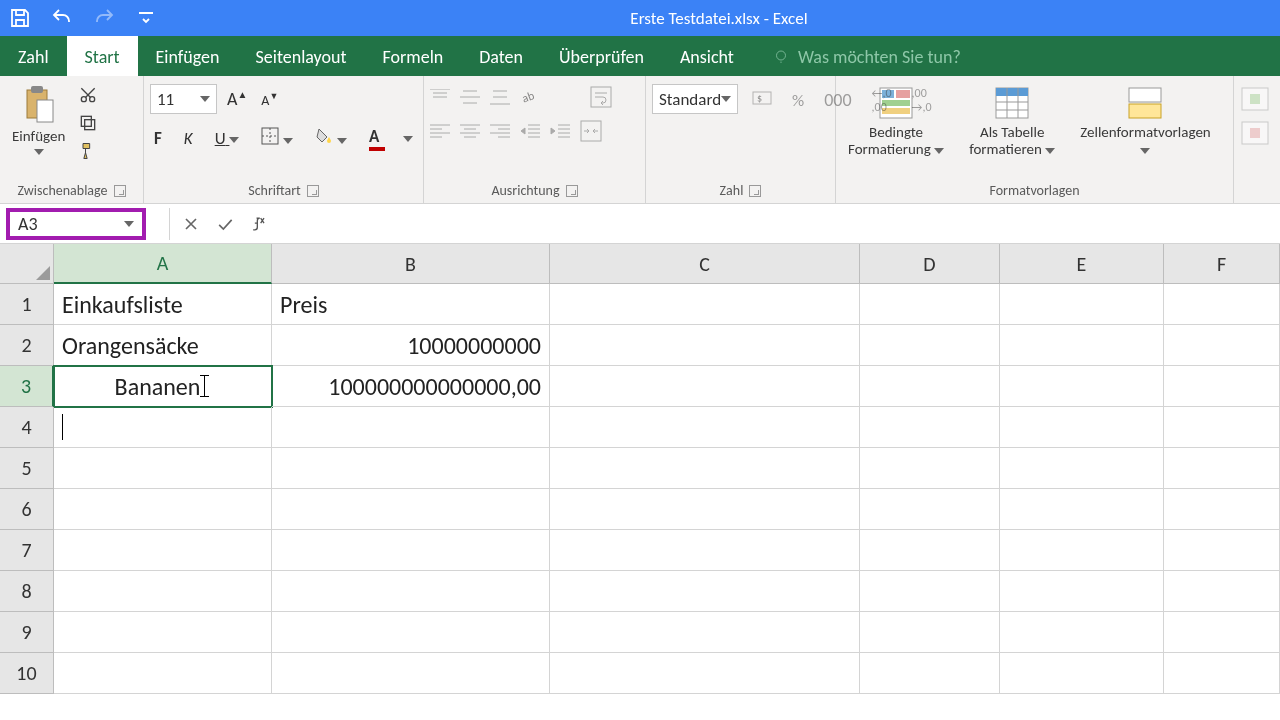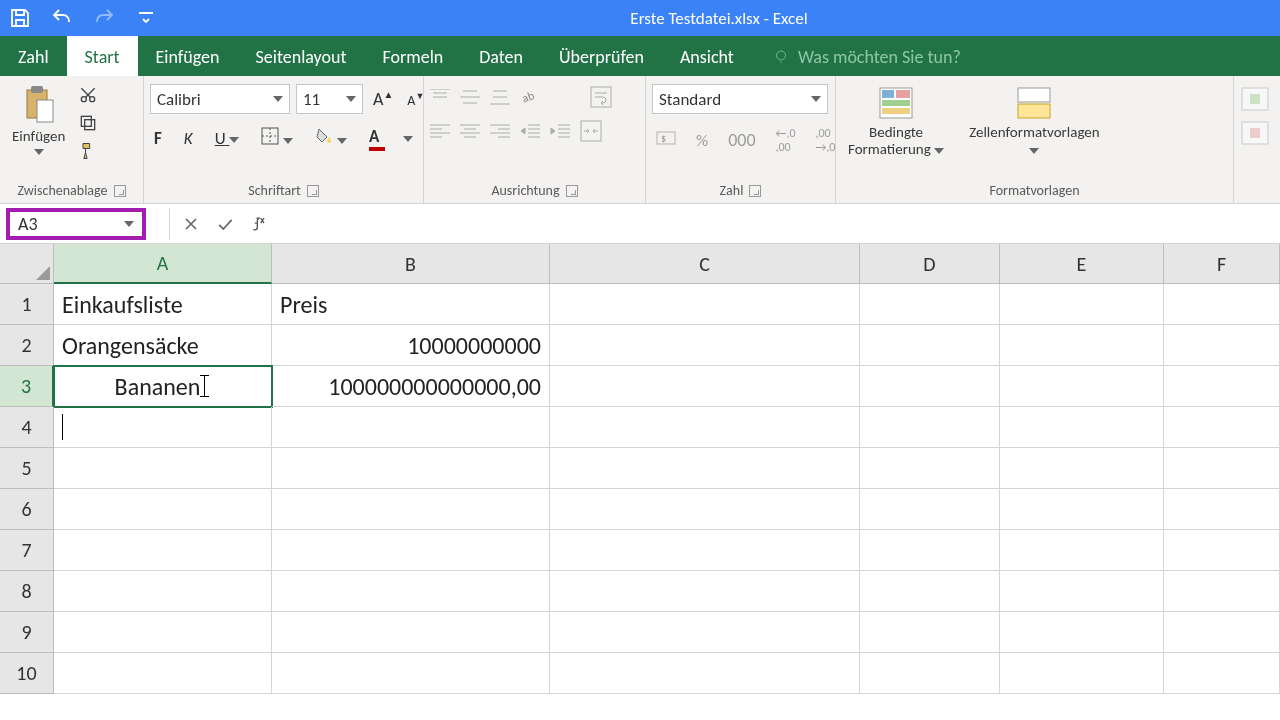--- a/index.html
+++ b/index.html
@@ -153,24 +153,20 @@
     </div>
     <div class="group-label">
         <span>Zwischenablage</span>
         <span class="launcher"></span>
       </div>
   </div>
 
   <div class="group" style="width:280px">
     <div class="group-body" style="flex-direction:column; gap:10px; width:100%; padding-top:4px">
       <div class="row">
-        <div class="combo" style="width:140px">
-            <span>Calibri</span>
-            <div class="dd"></div>
-          </div>
         <div class="combo" style="width:67px">
             <span>11</span>
             <div class="dd"></div>
           </div>
         <span class="sm" style="font-size:18px">A<sup style="font-size:10px">▲</sup></span>
         <span class="sm" style="font-size:14px">A<sup style="font-size:9px">▼</sup></span>
       </div>
       <div class="row" style="gap:14px">
         <span class="sm" style="font-weight:bold">F</span>
         <span class="sm" style="font-style:italic">K</span>
@@ -236,21 +232,21 @@
           </svg>
       </div>
     </div>
     <div class="group-label">
         <span>Ausrichtung</span>
         <span class="launcher"></span>
       </div>
   </div>
 
   <div class="group" style="width:190px">
-    <div class="group-body" style="flex-direction:column; gap:10px; padding-top:4px; width:100%">
+    <div class="group-body" style="flex-direction:row; gap:10px; padding-top:4px; width:100%">
       <div class="combo" style="width:176px">
           <span>Standard</span>
           <div class="dd"></div>
         </div>
       <div class="row dim" style="gap:12px">
         <span class="sm"><svg width="20" height="18" viewBox="0 0 20 18">
               <rect x="1" y="3" width="18" height="12" fill="none" stroke="#666"></rect>
               <text x="5" y="13" font-size="10">$</text>
             </svg></span>
         <span class="sm">%</span>
@@ -272,20 +268,28 @@
             <rect x="2" y="2" width="32" height="30" fill="#fff" stroke="#999"></rect>
             <rect x="4" y="4" width="12" height="8" fill="#7cb0d9"></rect>
             <rect x="18" y="4" width="14" height="8" fill="#e6a0a0"></rect>
             <rect x="4" y="14" width="28" height="6" fill="#a0d090"></rect>
             <rect x="4" y="22" width="28" height="6" fill="#f0d080"></rect>
           </svg>
         <span class="lbl"><span>Bedingte</span><br><span>Formatierung</span> <span class="dd" style="display:inline-block"></span></span>
       </div>
       <div class="big-btn">
         <svg width="36" height="34">
+            <rect x="2" y="2" width="32" height="30" fill="#fff" stroke="#999"></rect>
+            <rect x="2" y="2" width="32" height="8" fill="#5b9bd5"></rect>
+            <path d="M2 16h32M2 24h32M13 2v30M24 2v30" stroke="#999"></path>
+          </svg>
+        <span class="lbl"><span>Als Tabelle</span><br><span>formatieren</span> <span class="dd" style="display:inline-block"></span></span>
+      </div>
+      <div class="big-btn">
+        <svg width="36" height="34">
             <rect x="2" y="2" width="32" height="14" fill="#fff" stroke="#999"></rect>
             <rect x="2" y="18" width="32" height="14" fill="#ffe699" stroke="#c9a227"></rect>
           </svg>
         <span class="lbl"><span>Zellenformatvorlagen</span><br><span class="dd" style="display:inline-block"></span></span>
       </div>
     </div>
     <div class="group-label">
         <span>Formatvorlagen</span>
       </div>
   </div>

